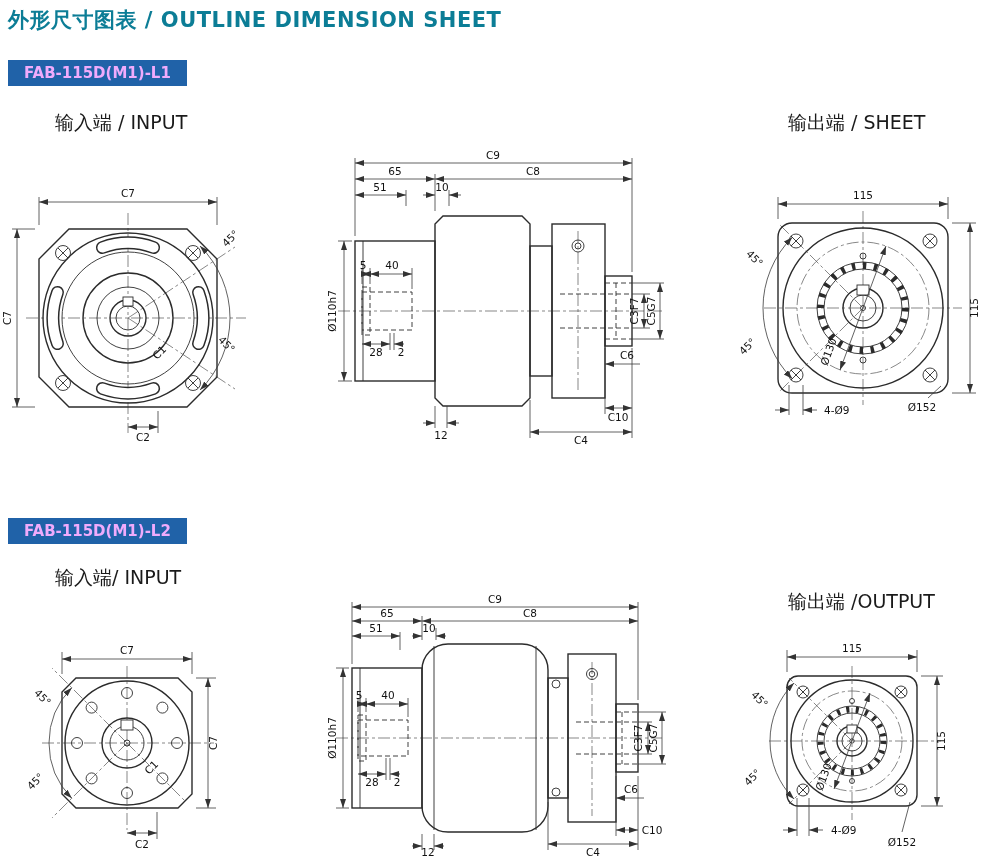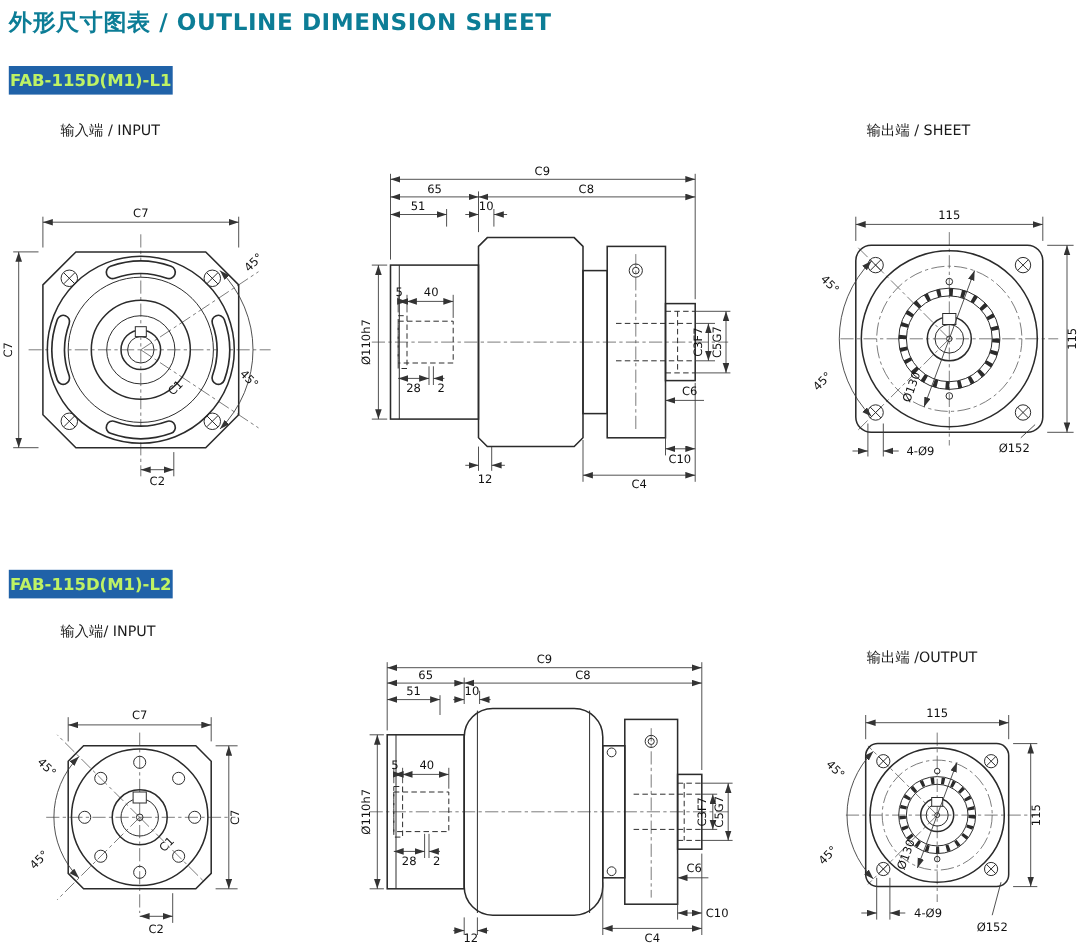--- a/index.html
+++ b/index.html
@@ -1,22 +1,22 @@
 <!DOCTYPE html>
 <html><head>
 <meta charset="utf-8">
 <style>
   * { margin:0; padding:0; box-sizing:border-box; }
   html,body { background:#fff; }
   body { width:984px; height:857px; font-family:"Liberation Sans",sans-serif; position:relative; overflow:hidden; }
   .page { position:relative; width:984px; height:857px; background:#ffffff; overflow:hidden; }
   .title { position:absolute; left:8px; top:6px; font-size:21px; font-weight:bold; color:#0c7d96; letter-spacing:.5px; font-family:"DejaVu Sans","Liberation Sans",sans-serif; }
-  .badge { position:absolute; left:8px; background:#2062a8; color:#bef264; font-size:15px; font-weight:bold; padding:4px 1px; font-family:"DejaVu Sans","Liberation Sans",sans-serif; }
+  .badge { position:absolute; left:8px; background:#2062a8; color:#f0abfc; font-size:15px; font-weight:bold; padding:4px 16px; font-family:"DejaVu Sans","Liberation Sans",sans-serif; }
   .b1 { top:60px; } .b2 { top:486px;margin-top:32px; }
-  .viewlabel { position:absolute; font-size:13px; color:#1a1a1a; font-family:"DejaVu Sans","Liberation Sans",sans-serif; }
+  .viewlabel { position:absolute; font-size:19px; color:#1a1a1a; font-family:"DejaVu Sans","Liberation Sans",sans-serif; }
   .svgabs { position:absolute; }
   svg text { font-family:"DejaVu Sans","Liberation Sans",sans-serif; font-size:10.5px; fill:#111; }
   .tm { text-anchor:middle; }
   .ol  { fill:none; stroke:#2b2b2b; stroke-width:1.4; }
   .th  { fill:none; stroke:#2b2b2b; stroke-width:0.9; }
   .thw { fill:#ffffff; stroke:#2b2b2b; stroke-width:0.9; }
   .dim { fill:none; stroke:#3a3a3a; stroke-width:0.8; }
   .cl  { fill:none; stroke:#555; stroke-width:0.7; stroke-dasharray:12 3 3 3; }
   .hid { fill:none; stroke:#2b2b2b; stroke-width:0.9; stroke-dasharray:5 3; }
   .slotA { fill:none; stroke:#2b2b2b; stroke-width:13; stroke-linecap:round; }

